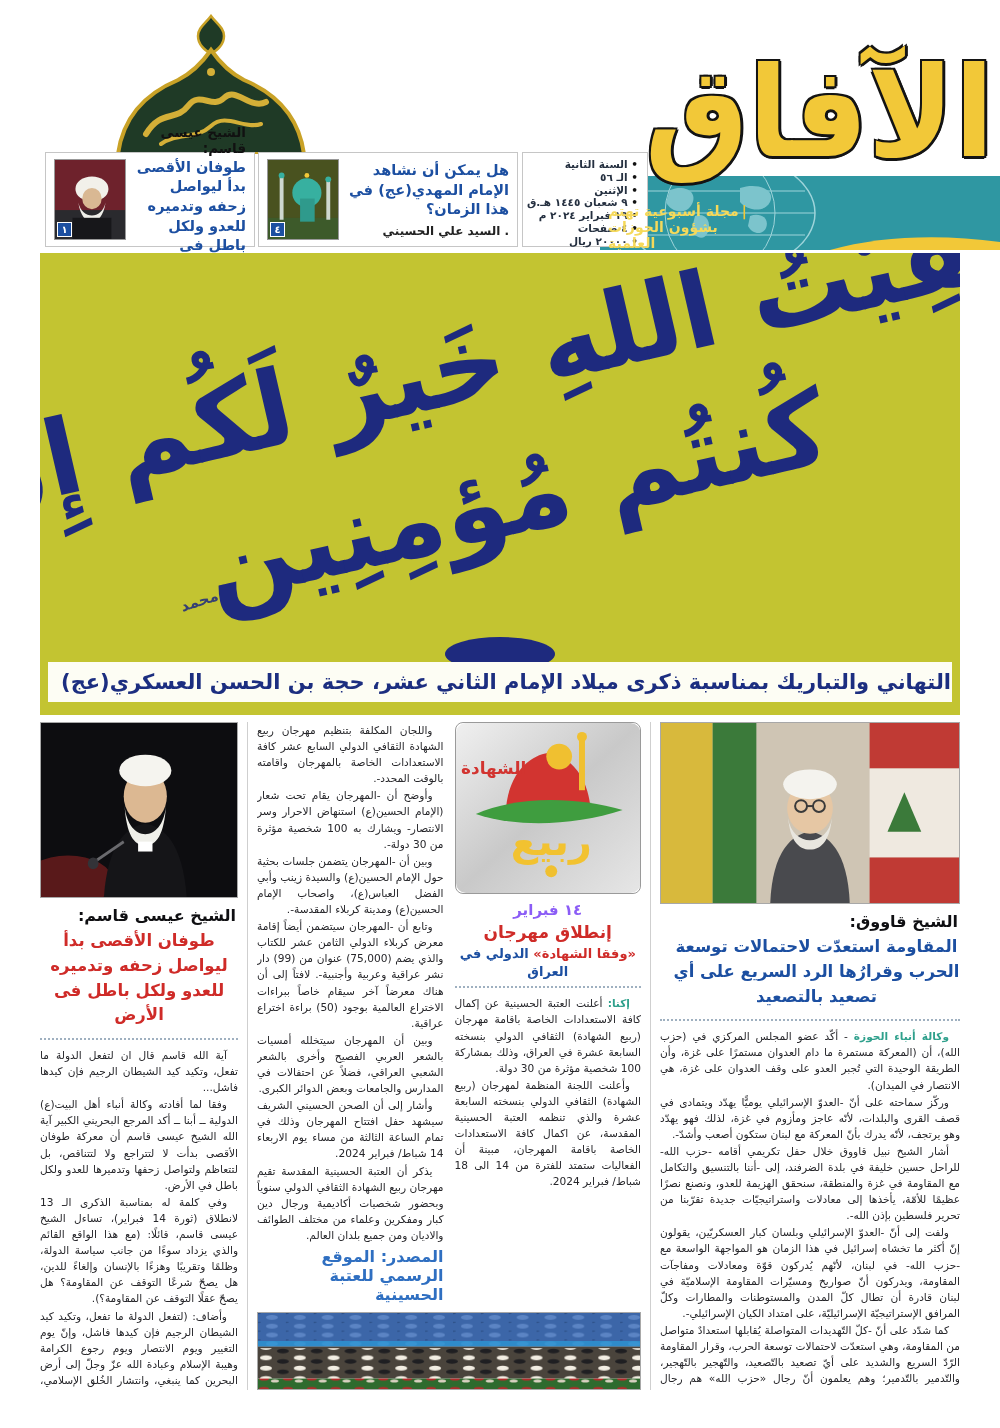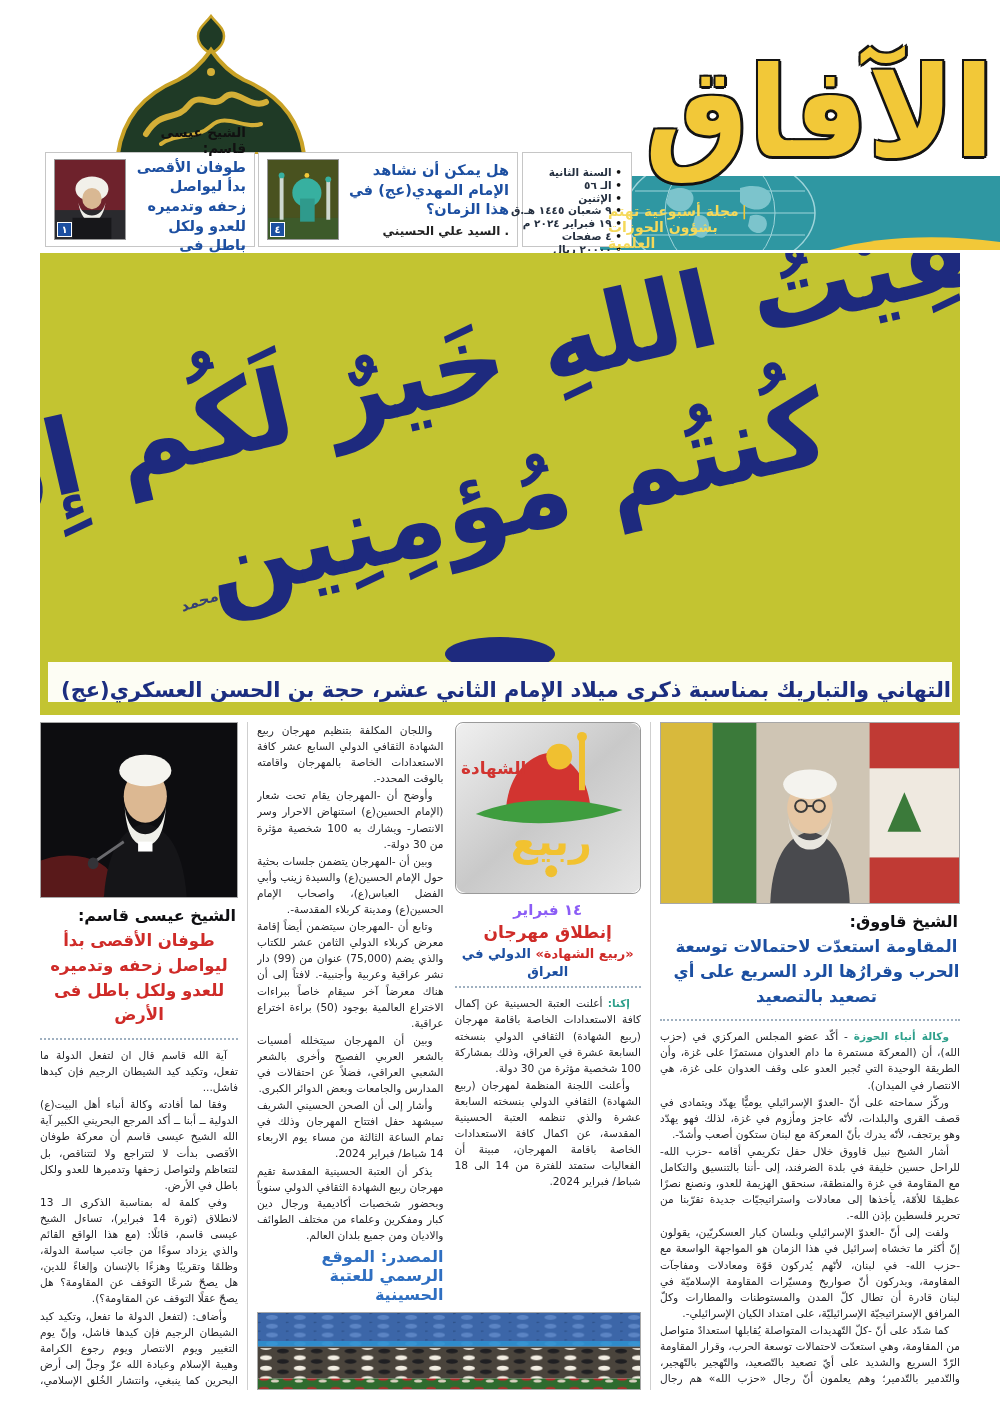--- a/index.html
+++ b/index.html
@@ -22,21 +22,21 @@
   }
   .tagline { position:absolute; left:608px; top:203px; z-index:6; width:160px;
     color:#f5d95a; font-size:14px; font-weight:700; text-align:left; }
   .tagline .tl-bar { color:#f2c838; margin-left:3px; }
   .teaser, .infobox {
     position:absolute; top:152px; height:95px; background:#fff;
     border:1px solid #c6c6c6; padding:6px 8px;
   }
   .teaser1 { right:745px; left:45px; }      
   .teaser2 { right:482px; left:258px; }     
-  .infobox { right:368px; left:522px; padding:13px 9px; } 
+  .infobox { right:352px; left:522px; padding:5px 9px; } 
   .teaser { display:flex; gap:7px; align-items:stretch; }
   .thumb { position:relative; flex:0 0 72px; height:100%; border:1px solid #999; overflow:hidden; }
   .thumb svg { width:100%; height:100%; display:block; }
   .badge { position:absolute; bottom:2px; left:2px; width:15px; height:15px;
     background:#1c4fa1; color:#fff; font-size:10px; font-weight:700;
     display:flex; align-items:center; justify-content:center; border:1px solid #fff; }
   .t-text { flex:1 1 auto; display:flex; flex-direction:column; justify-content:center; }
   .t-kicker { font-size:13.5px; font-weight:700; color:#111; margin-bottom:2px; }
   .t-head { font-size:14.5px; font-weight:700; color:#1c4fa1; line-height:1.35; }
   .t-byline { font-size:12px; font-weight:700; color:#222; margin-top:4px; }
@@ -48,21 +48,21 @@
     background:#c3c431; overflow:hidden; }
   .verse {
     position:absolute; top:38%; left:50%; width:140%;
     transform:translate(-50%,-50%) rotate(-13deg);
     color:#1e2a7e; font-weight:700; font-size:104px; line-height:1.35;
     text-align:center; direction:rtl;
   }
   .sig { position:absolute; left:140px; bottom:105px; color:#1e2a7e; font-size:15px;
     font-weight:700; transform:rotate(-18deg); opacity:.85; }
   .banner { position:absolute; left:8px; right:8px; bottom:13px; height:40px;
-    background:#fdfdf4; display:flex; align-items:flex-end; justify-content:center;padding-left:12px; }
+    background:#fdfdf4; display:flex; align-items:center; justify-content:center;padding-left:12px; }
   .banner span { color:#1c2e80; font-weight:700; font-size:21px; }
   .banner-dot { position:absolute; left:44%; bottom:44px; width:110px; height:34px;
     background:#1e2a7e; border-radius:50%; }
   
   .columns { position:absolute; right:40px; left:40px; top:722px; height:668px;
     display:grid; grid-template-columns:300px 1px 384px 1px 1fr; gap:9px; }
   .vsep { background:#cfcfcf; }
   .col { overflow:hidden; display:flex; flex-direction:column; }
   .photo { width:100%; border:1px solid #a8a8a8; overflow:hidden; flex:0 0 auto; }
   .photo svg { width:100%; height:100%; display:block; }
@@ -237,21 +237,21 @@
               <circle cx="127" cy="14" r="5" fill="#f0c030"></circle>
               <path d="M20 92 C60 74 120 74 168 88 C120 104 60 106 20 92 Z" fill="#3f9d3f"></path>
               <text x="96" y="134" font-size="40" font-weight="bold" fill="#f2c230" text-anchor="middle" font-family="DejaVu Sans, sans-serif">ربيع</text>
               <text x="38" y="52" font-size="17" font-weight="bold" fill="#d23430" text-anchor="middle" font-family="DejaVu Sans, sans-serif">الشهادة</text>
               <circle cx="96" cy="150" r="6" fill="#f0c030"></circle>
             </svg>
           </div>
           <div class="fest-date">١٤ فبراير</div>
           <div class="fest-title">إنطلاق مهرجان</div>
           <div class="fest-sub">
-            <span class="q">«ربيع الشهادة»</span><span class="r"> الدولي في العراق</span>
+            <span class="q">«وفقا الشهادة»</span><span class="r"> الدولي في العراق</span>
           </div>
           <div class="dotted"></div>
           <div class="body">
             <p><span class="lead-teal">إكنا:</span><span> أعلنت العتبة الحسينية عن إكمال كافة الاستعدادات الخاصة باقامة مهرجان (ربيع الشهادة) الثقافي الدولي بنسخته السابعة عشرة في العراق، وذلك بمشاركة 100 شخصية مؤثرة من 30 دولة.</span></p>
             <p>وأعلنت اللجنة المنظمة لمهرجان (ربيع الشهادة) الثقافي الدولي بنسخته السابعة عشرة والذي تنظمه العتبة الحسينية المقدسة، عن اكمال كافة الاستعدادات الخاصة باقامة المهرجان، مبينة أن الفعاليات ستمتد للفترة من 14 الى 18 شباط/ فبراير 2024.</p>
           </div>
         </div>
         <div class="sub">
           <div class="body">
             <p>واللجان المكلفة بتنظيم مهرجان ربيع الشهادة الثقافي الدولي السابع عشر كافة الاستعدادات الخاصة بالمهرجان واقامته بالوقت المحدد-.</p>

